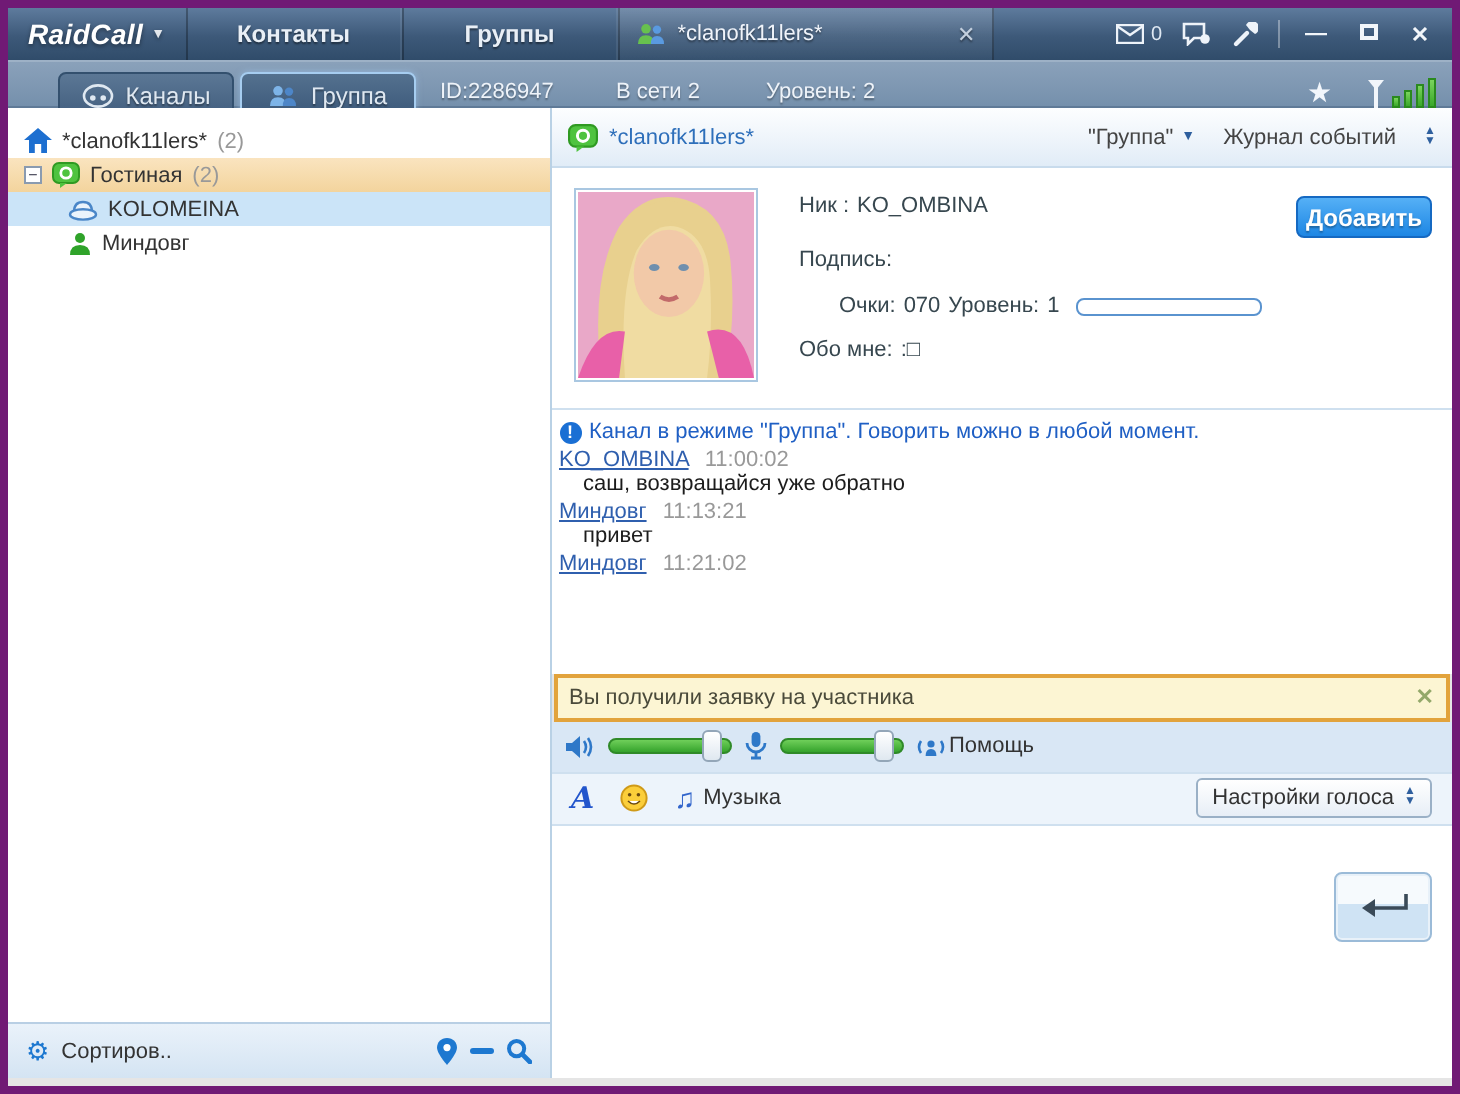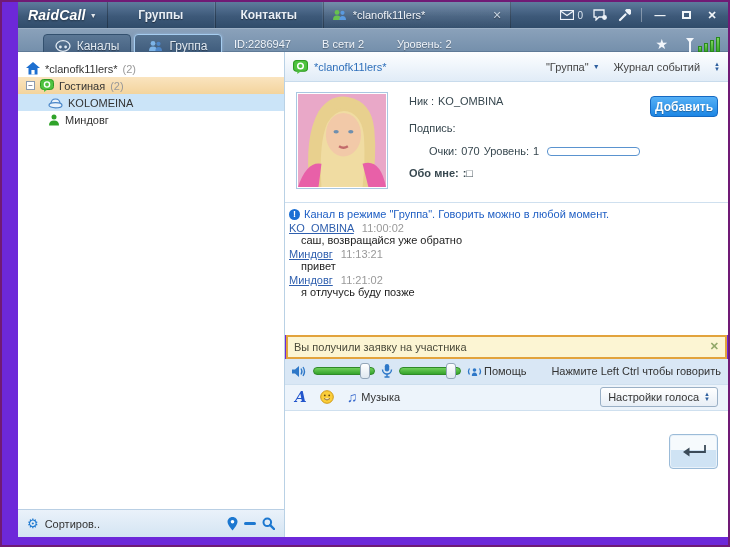--- a/index.html
+++ b/index.html
@@ -1,21 +1,20 @@
 <!DOCTYPE html>
 <html><head>
 <meta charset="utf-8">
 <style>
   * { margin:0; padding:0; box-sizing:border-box; }
   body { font-family:"Liberation Sans", sans-serif; background:#888; }
   .window {
     position:relative; width:730px; height:547px; margin:0 auto;
-    border:2px solid #701a75; background:#6d28d9; overflow:hidden;
+    border:4px solid #701a75; background:#e5e5e5; overflow:hidden;
     font-family:"Liberation Sans", sans-serif;
-    padding-left:16px;
   }
   
   .titlebar {
     height:26px; display:flex; align-items:stretch;
     background:linear-gradient(#5e7b9d, #3d5979 55%, #304c6a);
     color:#fff;
   }
   .logo { display:flex; align-items:center; gap:4px; padding:0 10px 0 10px; font-weight:bold; font-size:14px; font-style:italic; letter-spacing:.2px; text-shadow:0 1px 2px rgba(0,0,0,.4); cursor:pointer; }
   .logo .caret { font-size:7px; font-style:normal; opacity:.85; }
   .tb-tab {
@@ -150,24 +149,24 @@
 <body>
 
 <div class="window">
 
   <div class="titlebar">
     <div class="logo">
       <span>RaidCall</span>
       <span class="caret">▼</span>
     </div>
     <div class="tb-tab">
+      <span>Контакты</span>
+    </div>
+    <div class="tb-tab">
       <span>Группы</span>
-    </div>
-    <div class="tb-tab">
-      <span>Контакты</span>
     </div>
     <div class="doc-tab">
       <span class="icb">
         <svg width="15" height="12" viewBox="0 0 15 12">
             <circle cx="5" cy="3.4" r="2.4" fill="#67c14e"></circle>
             <path d="M1 11 Q1 6.6 5 6.6 Q9 6.6 9 11 Z" fill="#67c14e"></path>
             <circle cx="10.5" cy="3.8" r="2.1" fill="#5a9ae0"></circle>
             <path d="M7.4 11 Q7.4 7 10.5 7 Q14 7 14 11 Z" fill="#5a9ae0"></path>
           </svg>
       </span>
@@ -349,21 +348,21 @@
         <div class="p-line" style="top:40px;">
           <span>Подпись:</span>
         </div>
         <div class="p-line" style="top:63px;margin-left:20px;">
           <span>Очки:</span>
           <span>070</span>
           <span>Уровень:</span>
           <span>1</span>
           <span class="progress"></span>
         </div>
-        <div class="p-line" style="top:85px;font-weight:bold;">
+        <div class="p-line" style="top:85px;">
           <span>Обо мне:</span>
           <span>:□</span>
         </div>
         <div class="add-btn">
           <span>Добавить</span>
         </div>
       </div>
 
       <div class="chat">
         <div class="info-row">
@@ -376,21 +375,20 @@
           <div class="body">саш, возвращайся уже обратно</div>
         </div>
         <div class="msg">
           <span class="who">Миндовг</span>
           <span class="when">11:13:21</span>
           <div class="body">привет</div>
         </div>
         <div class="msg">
           <span class="who">Миндовг</span>
           <span class="when">11:21:02</span>
-          <div class="body">я отлучусь буду позже</div>
         </div>
       </div>
 
       <div class="notice">
         <span>Вы получили заявку на участника</span>
         <span class="x">✕</span>
       </div>
 
       <div class="volume">
         <span class="icb">
@@ -415,21 +413,20 @@
         <span class="help-wrap">
           <span class="icb">
             <svg width="15" height="13" viewBox="0 0 15 13">
                 <path d="M2.5 3.5 Q0.5 6.5 2.5 9.5 M12.5 3.5 Q14.5 6.5 12.5 9.5" fill="none" stroke="#2e78c8" stroke-width="1.3"></path>
                 <circle cx="7.5" cy="5" r="1.8" fill="#2e78c8"></circle>
                 <path d="M4.8 11 Q4.8 7.5 7.5 7.5 Q10.2 7.5 10.2 11 Z" fill="#2e78c8"></path>
               </svg>
           </span>
           <span>Помощь</span>
         </span>
-        <span class="ptt">Нажмите Left Ctrl чтобы говорить</span>
       </div>
 
       <div class="format">
         <span class="font-A">A</span>
         <span class="smiley">
           <svg width="14" height="14" viewBox="0 0 14 14">
               <circle cx="7" cy="7" r="6.3" fill="#fbce3a" stroke="#cf9a18"></circle>
               <circle cx="4.8" cy="5.4" r="0.9" fill="#6a4a10"></circle>
               <circle cx="9.2" cy="5.4" r="0.9" fill="#6a4a10"></circle>
               <path d="M4 8.5 Q7 11.5 10 8.5" fill="#fff" stroke="#6a4a10" stroke-width="0.8"></path>

